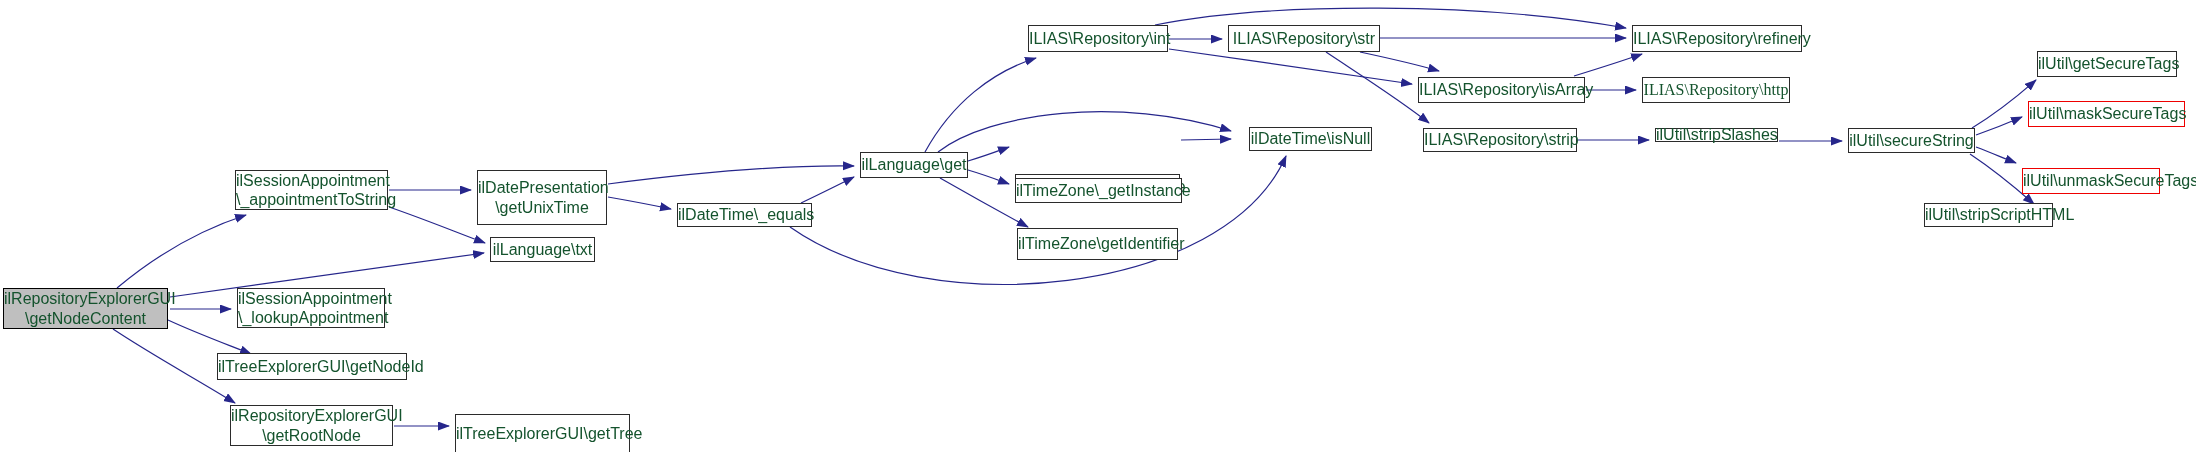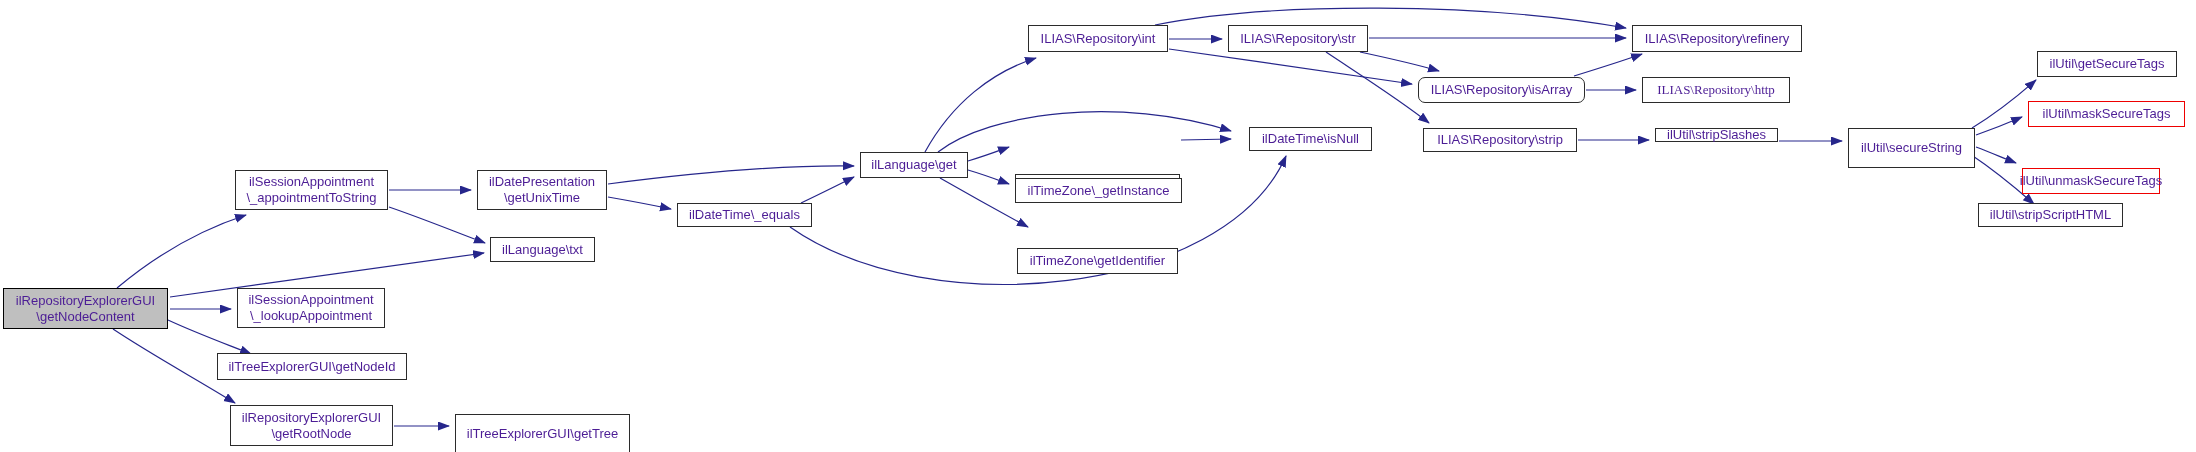--- a/index.html
+++ b/index.html
@@ -6,26 +6,26 @@
   .canvas{
     position:relative;
     width:2196px;height:452px;
     background:#ffffff;
     font-family:"Liberation Sans", sans-serif;
     overflow:hidden;
   }
   .edges{position:absolute;left:0;top:0;width:100%;height:100%;}
   .gnode{
     position:absolute;
-    display:flex;flex-direction:column;align-items:center;justify-content:center;
+    display:flex;flex-direction:column;justify-content:center;
     box-sizing:border-box;
     background:#ffffff;
     border:1px solid #2b2b2b;
-    color:#4c1d95;
-    font-size:13px;line-height:1.2;
+    color:#14532d;
+    font-size:16px;line-height:1.2;
     text-align:center;white-space:nowrap;
     cursor:pointer;
     z-index:2;
   }
   .gnode.highlight{background:#bfbfbf;border:1.6px solid #000000;}
   .gnode.red{border:1.4px solid #ee0000;}
   .gnode .line{display:block;}
 </style>
 </head>
 <body>
@@ -74,21 +74,21 @@
   </svg>
   <div id="node-layer">
       <div class="gnode highlight" style="left: 3px; top: 288px; width: 165px; height: 41px;">
         <span class="line">ilRepositoryExplorerGUI</span>
         <span class="line">\getNodeContent</span>
       </div>
       <div class="gnode" style="left: 235px; top: 170px; width: 153px; height: 40px;">
         <span class="line">ilSessionAppointment</span>
         <span class="line">\_appointmentToString</span>
       </div>
-      <div class="gnode" style="left: 477px; top: 170px; width: 130px; height: 40px;">
+      <div class="gnode" style="left: 477px; top: 170px; width: 130px; height: 55px;">
         <span class="line">ilDatePresentation</span>
         <span class="line">\getUnixTime</span>
       </div>
       <div class="gnode" style="left: 490px; top: 237px; width: 105px; height: 25px;">
         <span class="line">ilLanguage\txt</span>
       </div>
       <div class="gnode" style="left: 237px; top: 288px; width: 148px; height: 40px;">
         <span class="line">ilSessionAppointment</span>
         <span class="line">\_lookupAppointment</span>
       </div>
@@ -107,56 +107,56 @@
       </div>
       <div class="gnode" style="left: 860px; top: 152px; width: 108px; height: 26px;">
         <span class="line">ilLanguage\get</span>
       </div>
       <div class="gnode" style="left: 1015px; top: 128px; width: 165px; height: 25px; margin-top: 46px;">
         <span class="line">ilDateTime\getUnixTime</span>
       </div>
       <div class="gnode" style="left: 1015px; top: 178px; width: 167px; height: 25px;">
         <span class="line">ilTimeZone\_getInstance</span>
       </div>
-      <div class="gnode" style="left: 1017px; top: 228px; width: 161px; height: 26px; margin-top: 20px;">
+      <div class="gnode" style="left: 1017px; top: 228px; width: 161px; height: 32px;">
         <span class="line">ilTimeZone\getIdentifier</span>
       </div>
       <div class="gnode" style="left: 1237px; top: 127px; width: 123px; height: 24px; margin-left: 12px;">
         <span class="line">ilDateTime\isNull</span>
       </div>
       <div class="gnode" style="left: 1028px; top: 25px; width: 140px; height: 27px;">
         <span class="line">ILIAS\Repository\int</span>
       </div>
-      <div class="gnode" style="left: 1228px; top: 25px; width: 140px; height: 27px;">
+      <div class="gnode" style="left: 1228px; top: 25px; width: 152px; height: 27px;">
         <span class="line">ILIAS\Repository\str</span>
       </div>
       <div class="gnode" style="left: 1632px; top: 25px; width: 170px; height: 27px;">
         <span class="line">ILIAS\Repository\refinery</span>
       </div>
-      <div class="gnode" style="left: 1418px; top: 77px; width: 167px; height: 26px; border-radius: 7px;">
+      <div class="gnode" style="left: 1418px; top: 77px; width: 167px; height: 26px;">
         <span class="line">ILIAS\Repository\isArray</span>
       </div>
       <div class="gnode" style="left: 1642px; top: 77px; width: 148px; height: 26px; font-family: Liberation Serif, serif;">
         <span class="line">ILIAS\Repository\http</span>
       </div>
       <div class="gnode" style="left: 1423px; top: 128px; width: 154px; height: 24px;">
         <span class="line">ILIAS\Repository\strip</span>
       </div>
       <div class="gnode" style="left: 1655px; top: 128px; width: 123px; height: 14px;">
         <span class="line">ilUtil\stripSlashes</span>
       </div>
-      <div class="gnode" style="left: 1848px; top: 128px; width: 127px; height: 40px;">
+      <div class="gnode" style="left: 1848px; top: 128px; width: 127px; height: 25px;">
         <span class="line">ilUtil\secureString</span>
       </div>
       <div class="gnode" style="left: 2037px; top: 51px; width: 140px; height: 26px;">
         <span class="line">ilUtil\getSecureTags</span>
       </div>
       <div class="gnode red" style="left: 2028px; top: 101px; width: 157px; height: 26px;">
         <span class="line">ilUtil\maskSecureTags</span>
       </div>
       <div class="gnode red" style="left: 2022px; top: 168px; width: 138px; height: 26px;">
         <span class="line">ilUtil\unmaskSecureTags</span>
       </div>
-      <div class="gnode" style="left: 1978px; top: 203px; width: 145px; height: 24px;">
+      <div class="gnode" style="left: 1924px; top: 203px; width: 129px; height: 24px;">
         <span class="line">ilUtil\stripScriptHTML</span>
       </div>
     </div>
 </div>
 
 </body></html>

